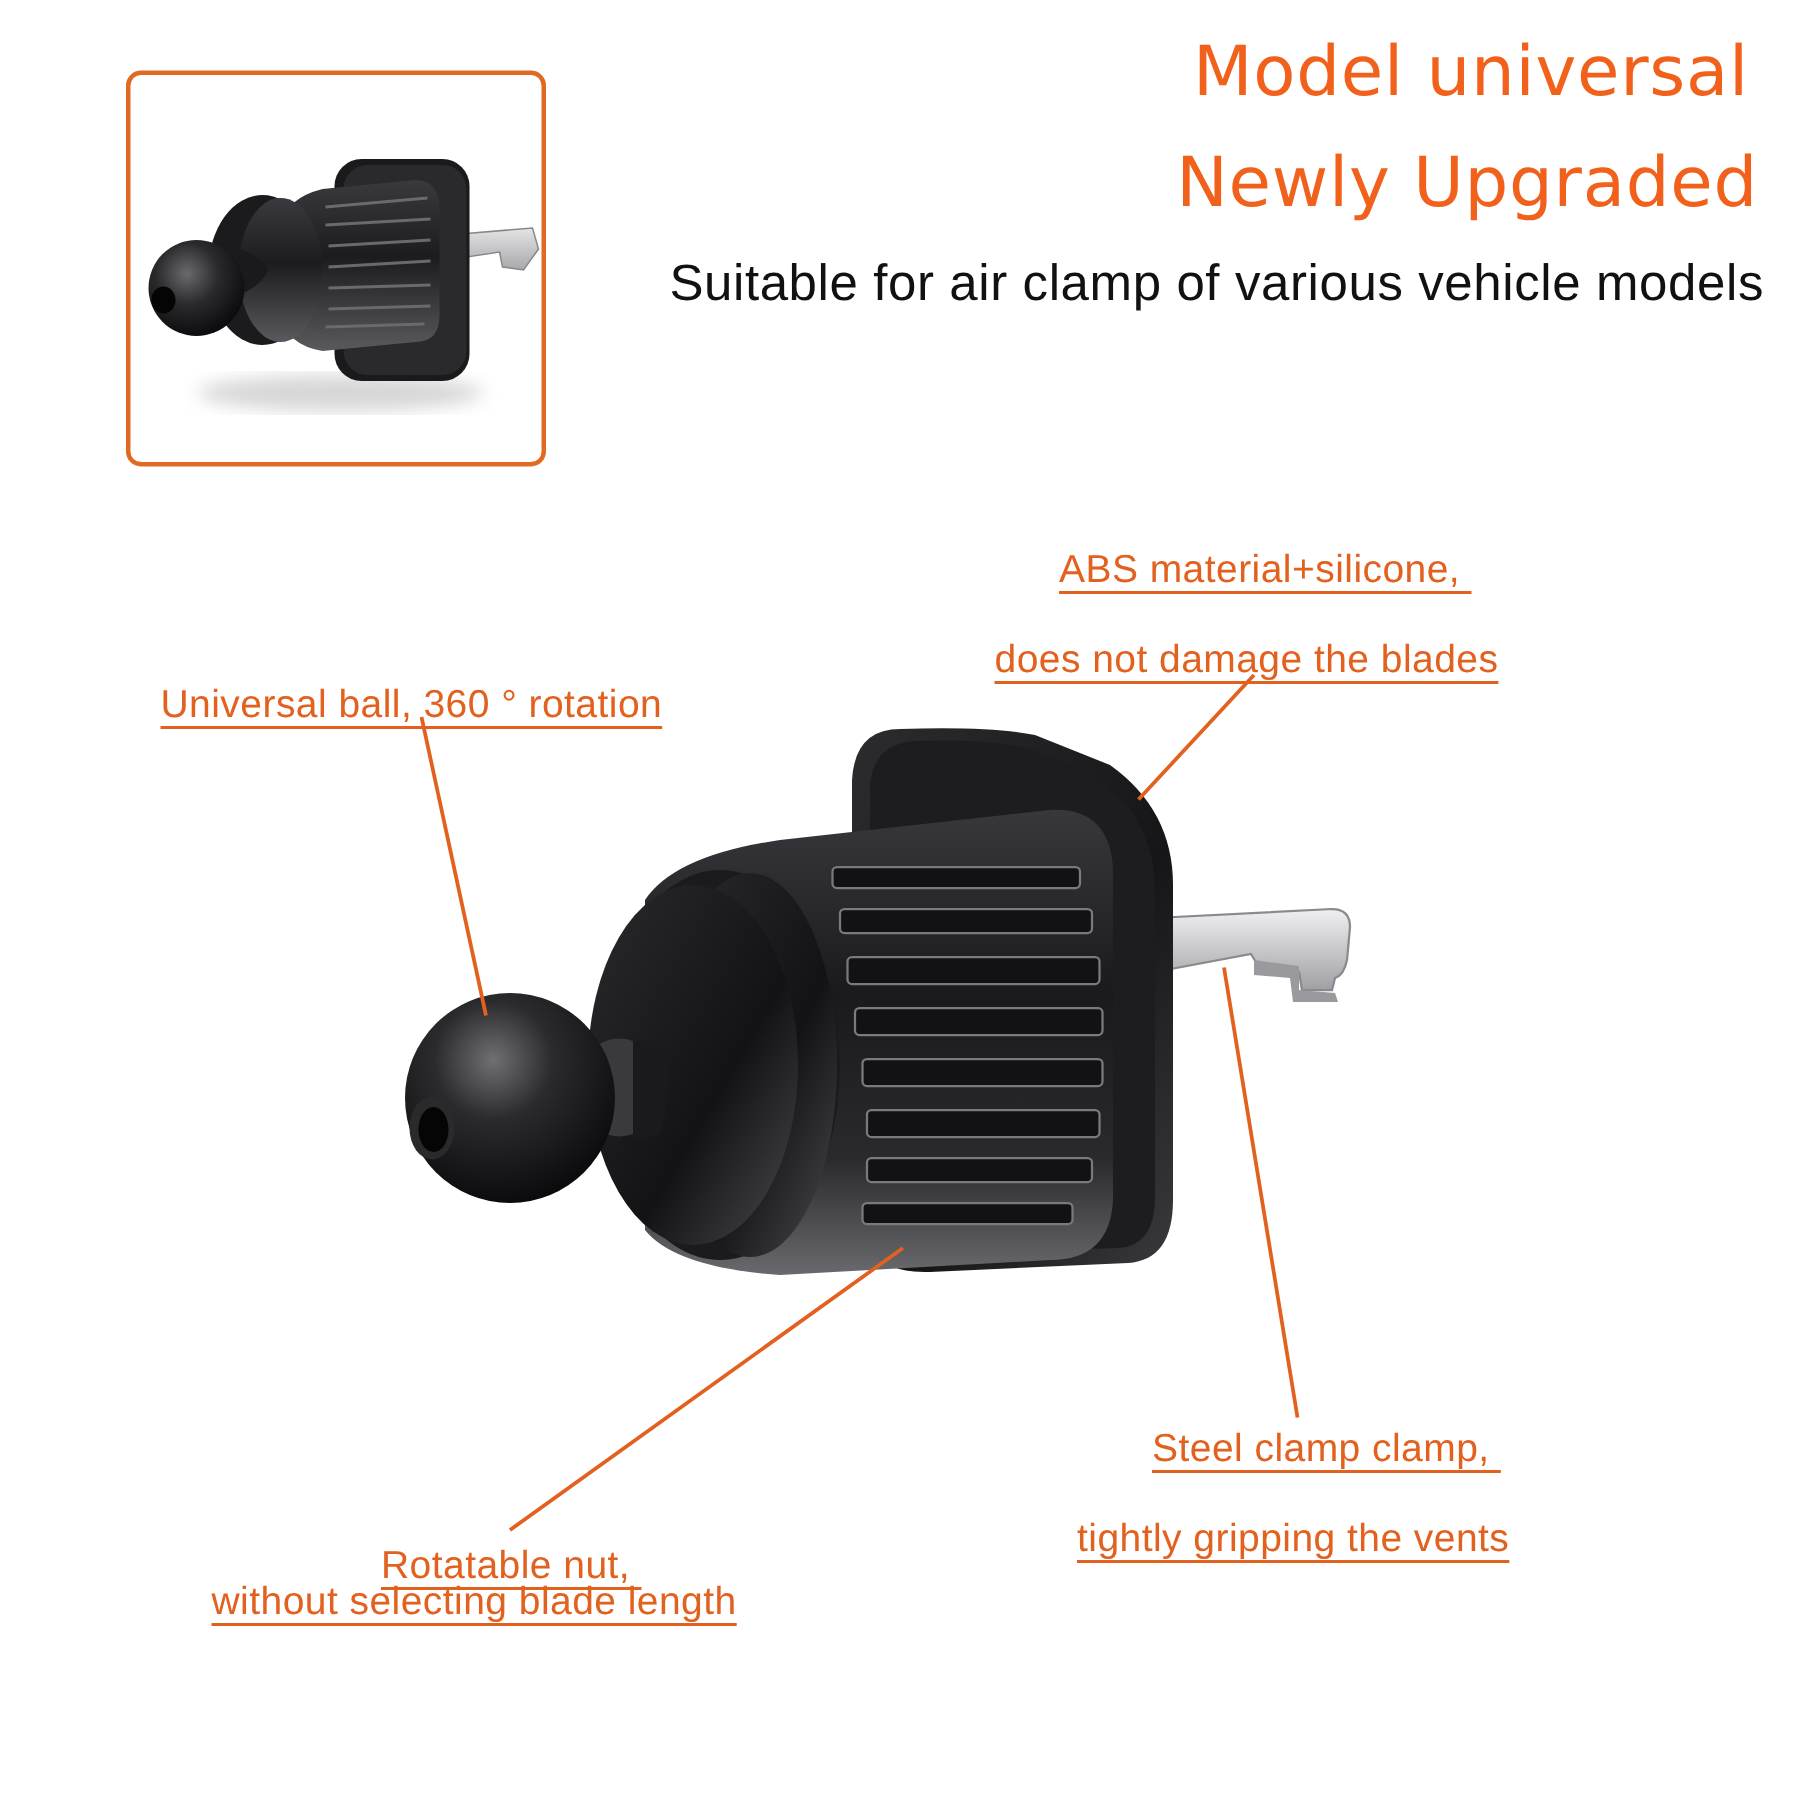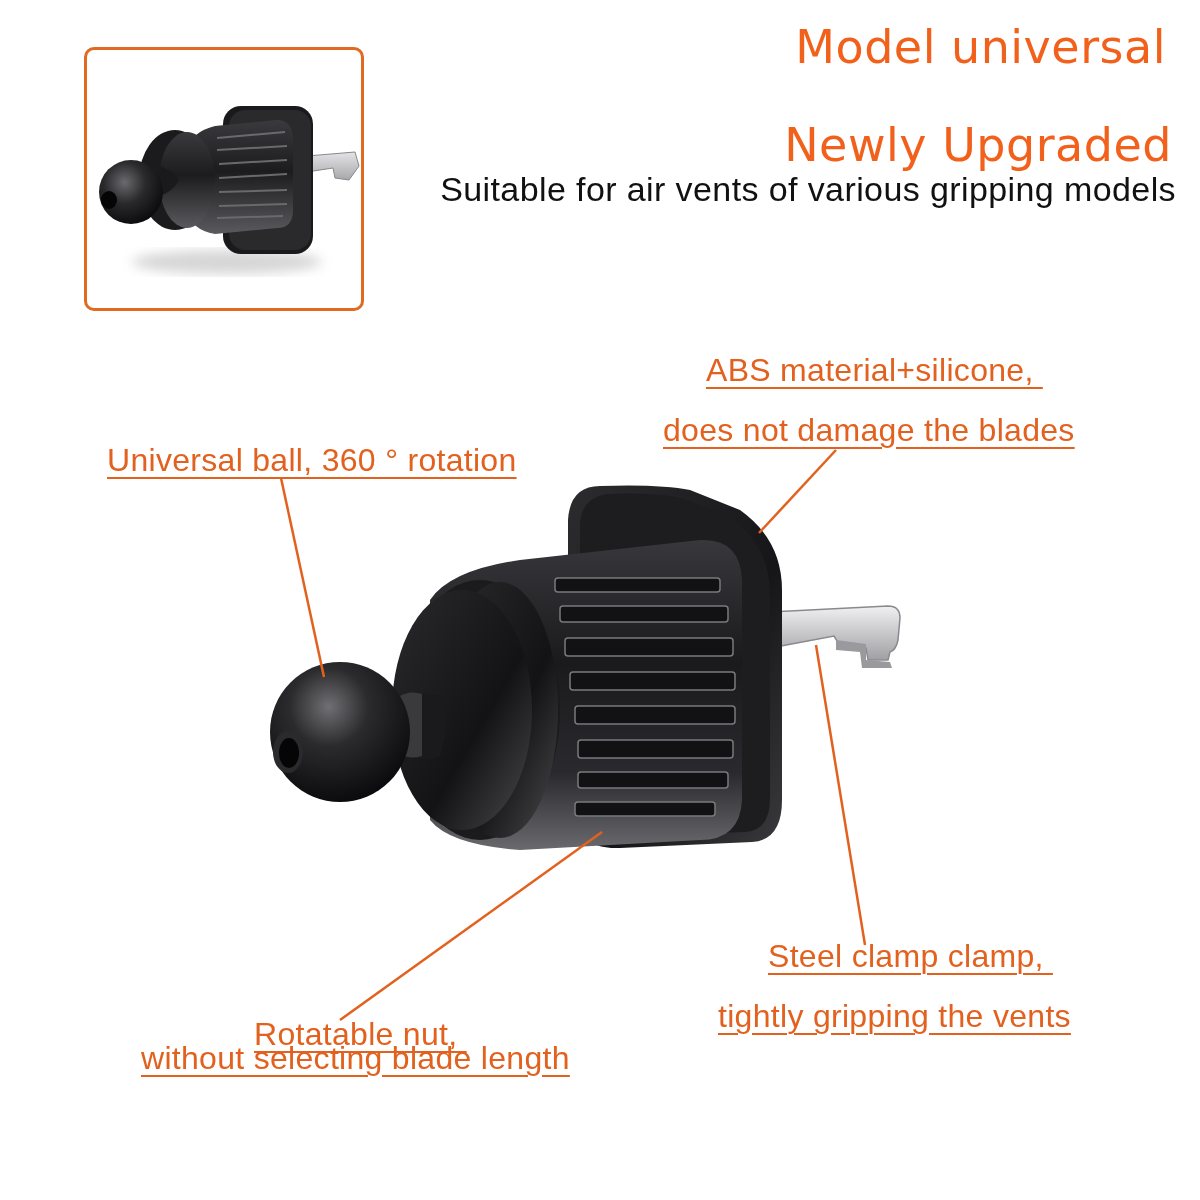--- a/index.html
+++ b/index.html
@@ -1,23 +1,23 @@
 <!DOCTYPE html>
 <html><head>
 <meta charset="utf-8">
 <style>
   html, body { margin:0; padding:0; background:#ffffff; }
   body { width:1200px; height:1200px; position:relative; overflow:hidden; font-family:"DejaVu Sans", sans-serif; }
   .thumb-frame { position:absolute; left:84px; top:47px; width:280px; height:264px; border:3px solid #e06a22; border-radius:10px; box-sizing:border-box; background:#fff; }
   .thumb-frame svg { position:absolute; left:0; top:0; }
   .headline { position:absolute; right:32px; text-align:right; color:#f2611b; font-family:"DejaVu Sans", sans-serif; font-weight:normal; font-size:46px; letter-spacing:0.5px; line-height:1; }
   .h1 { top:24px; right:34px; }
-  .h2 { top:98px; right:28px;margin-top:24px; }
+  .h2 { top:98px; right:28px; }
   .subtitle { position:absolute; top:170px; right:24px; font-size:34px; color:#111; font-family:"Liberation Sans", sans-serif; letter-spacing:0.4px; }
-  .callout { position:absolute; color:#e2611e; font-family:"Liberation Sans", sans-serif; font-size:32px; text-decoration:underline; text-decoration-thickness:2px; text-underline-offset:6px; white-space:pre; letter-spacing:0.3px; }
+  .callout { position:absolute; color:#e2611e; font-family:"Liberation Sans", sans-serif; font-size:26px; text-decoration:underline; text-decoration-thickness:2px; text-underline-offset:6px; white-space:pre; letter-spacing:0.3px;margin-top:12px; }
   .product { position:absolute; left:0; top:0; }
   .leaders { position:absolute; left:0; top:0; pointer-events:none; }
 </style>
 </head>
 <body>
 
 <div class="thumb-frame">
   <svg width="274" height="258" viewBox="0 0 274 258">
     <defs>
       <radialGradient id="tball" cx="40%" cy="35%" r="65%">
@@ -55,21 +55,21 @@
     <ellipse cx="88" cy="130" rx="36" ry="50" fill="#1b1b1e"></ellipse>
     <ellipse cx="100" cy="130" rx="28" ry="48" fill="url(#tcyl)"></ellipse>
     <path d="M72 116 Q86 120 92 130 Q86 142 72 146 Z" fill="#1a1a1c"></path>
     <circle cx="44" cy="142" r="32" fill="url(#tball)"></circle>
     <ellipse cx="22" cy="150" rx="8" ry="9" fill="#050505"></ellipse>
   </svg>
 </div>
 
 <div class="headline h1">Model universal</div>
 <div class="headline h2">Newly Upgraded</div>
-<div class="subtitle">Suitable for air vents of various gripping models</div>
+<div class="subtitle">Suitable for air clamp of various vehicle models</div>
 
 <svg class="product" width="1200" height="1200" viewBox="0 0 1200 1200">
   <defs>
     <radialGradient id="ball" cx="42%" cy="32%" r="70%">
       <stop offset="0%" stop-color="#707074"></stop>
         <stop offset="40%" stop-color="#2b2b2e"></stop>
         <stop offset="100%" stop-color="#0a0a0c"></stop>
     </radialGradient>
     <linearGradient id="plate" x1="0" y1="0" x2="1" y2="1">
       <stop offset="0%" stop-color="#2c2c2f"></stop>

